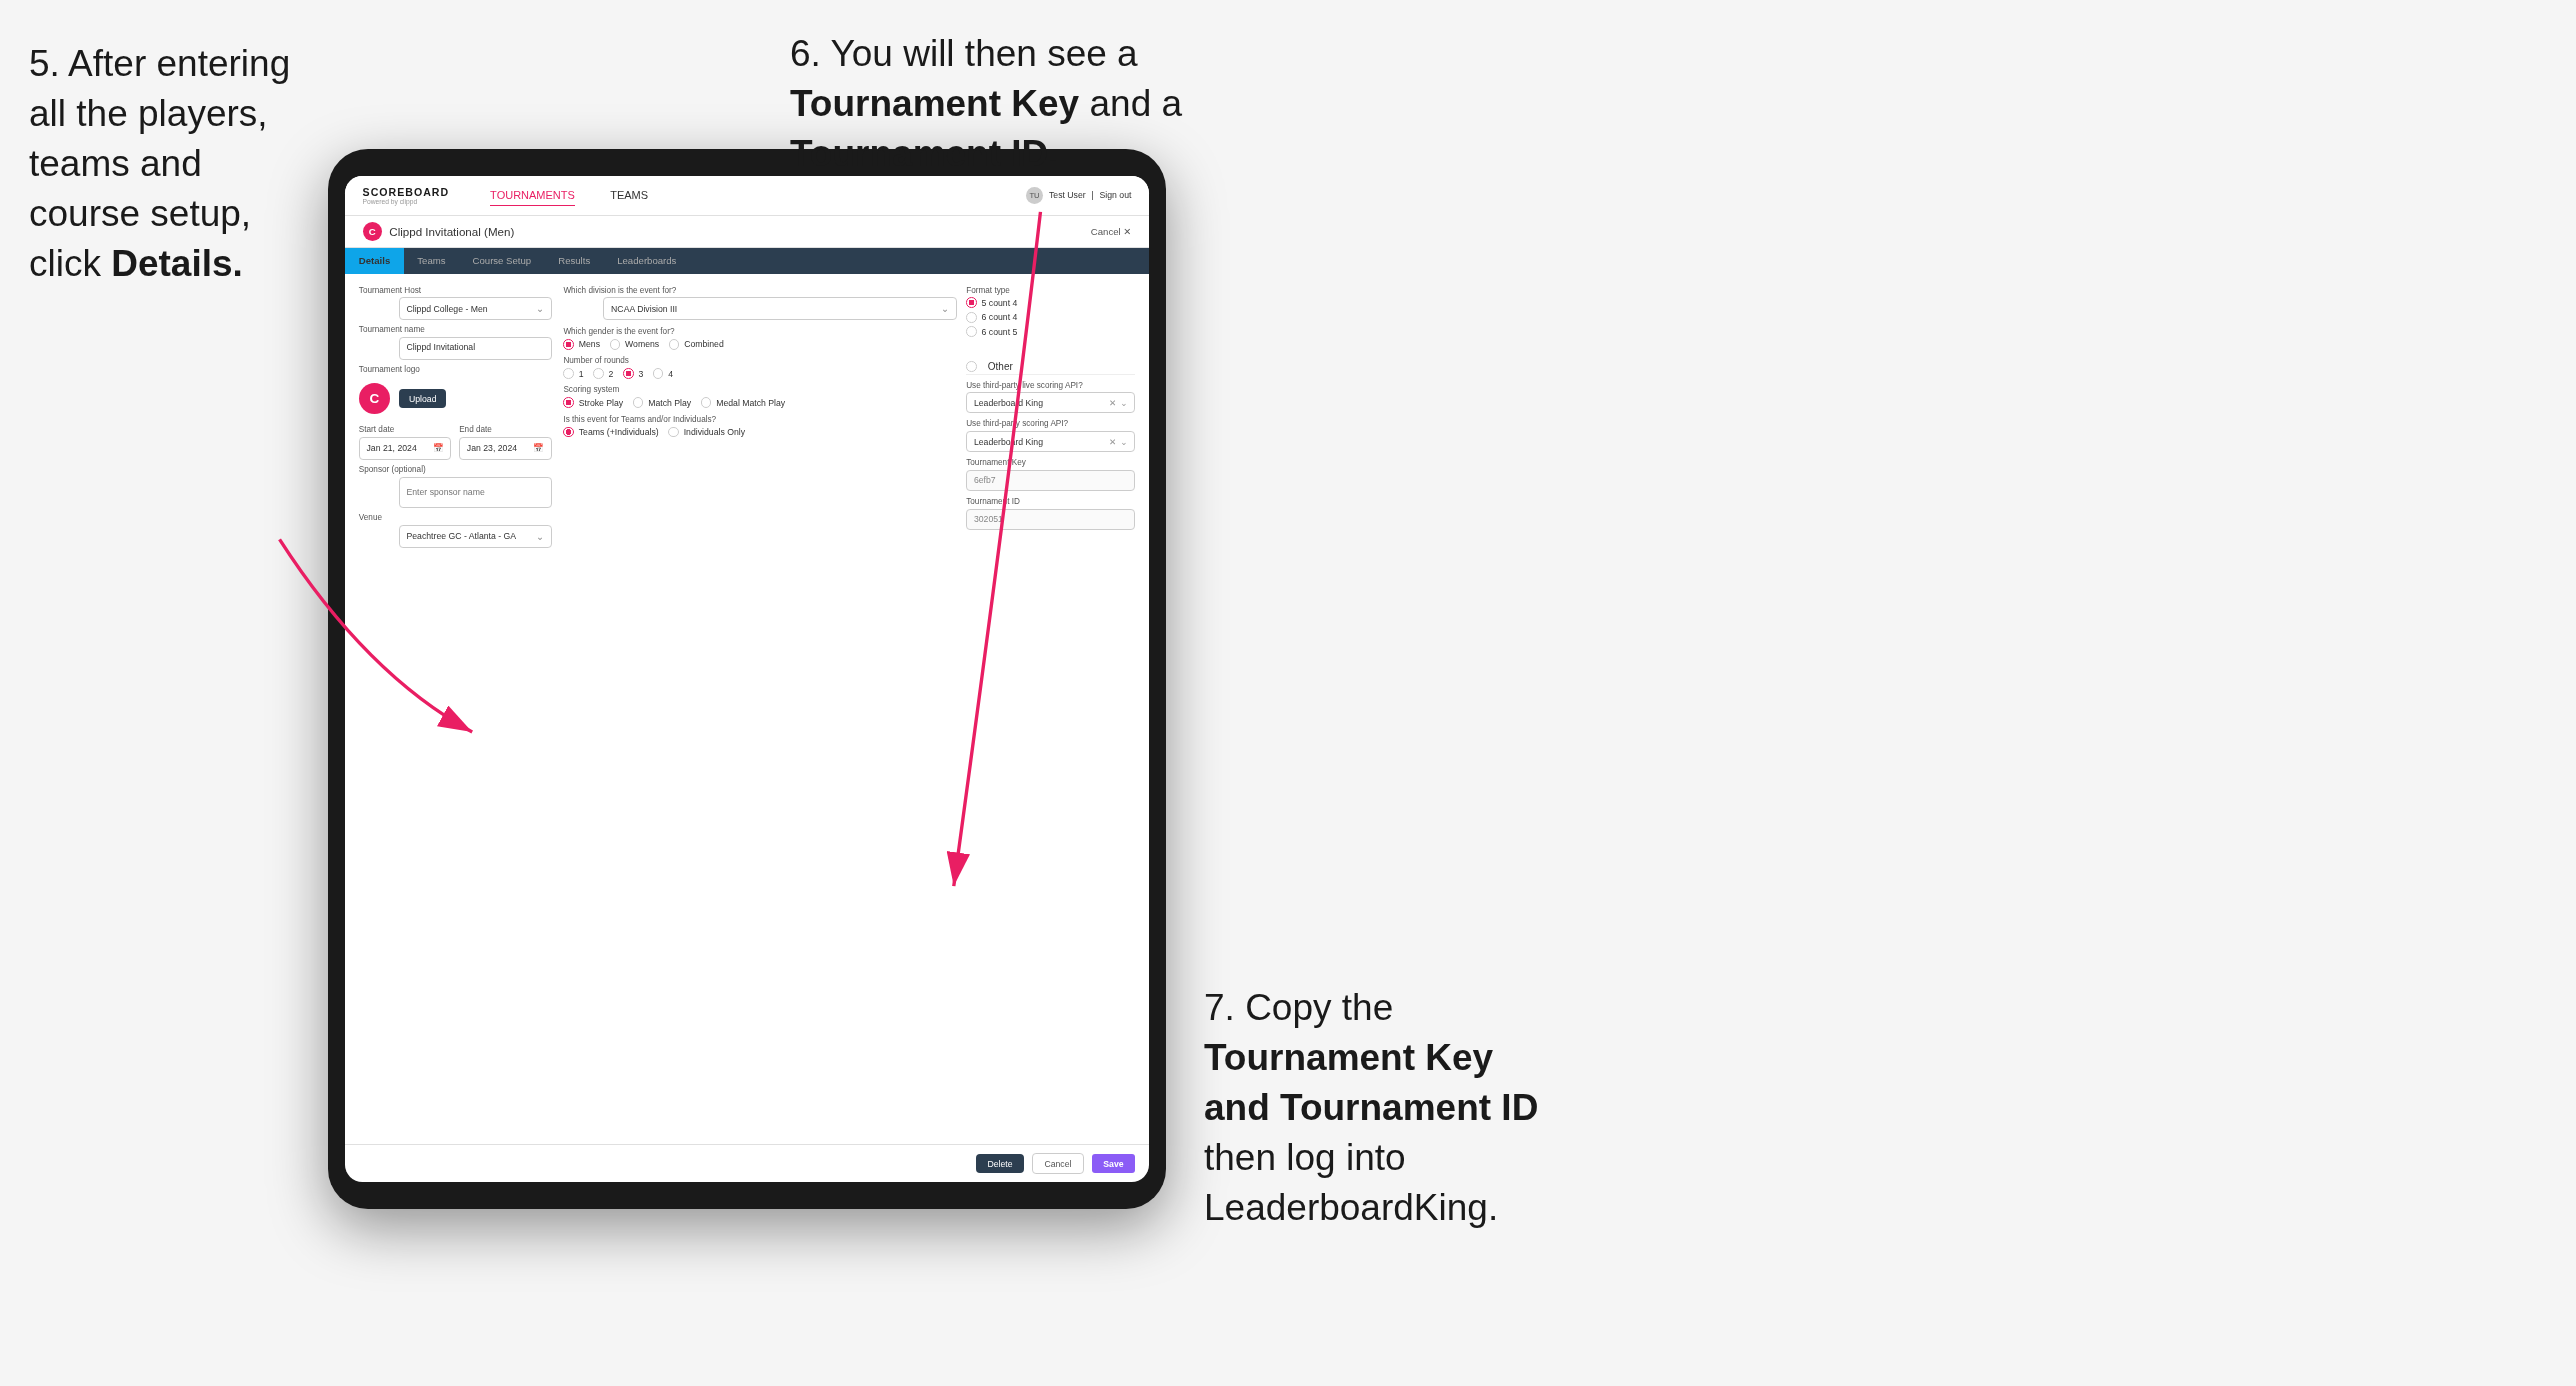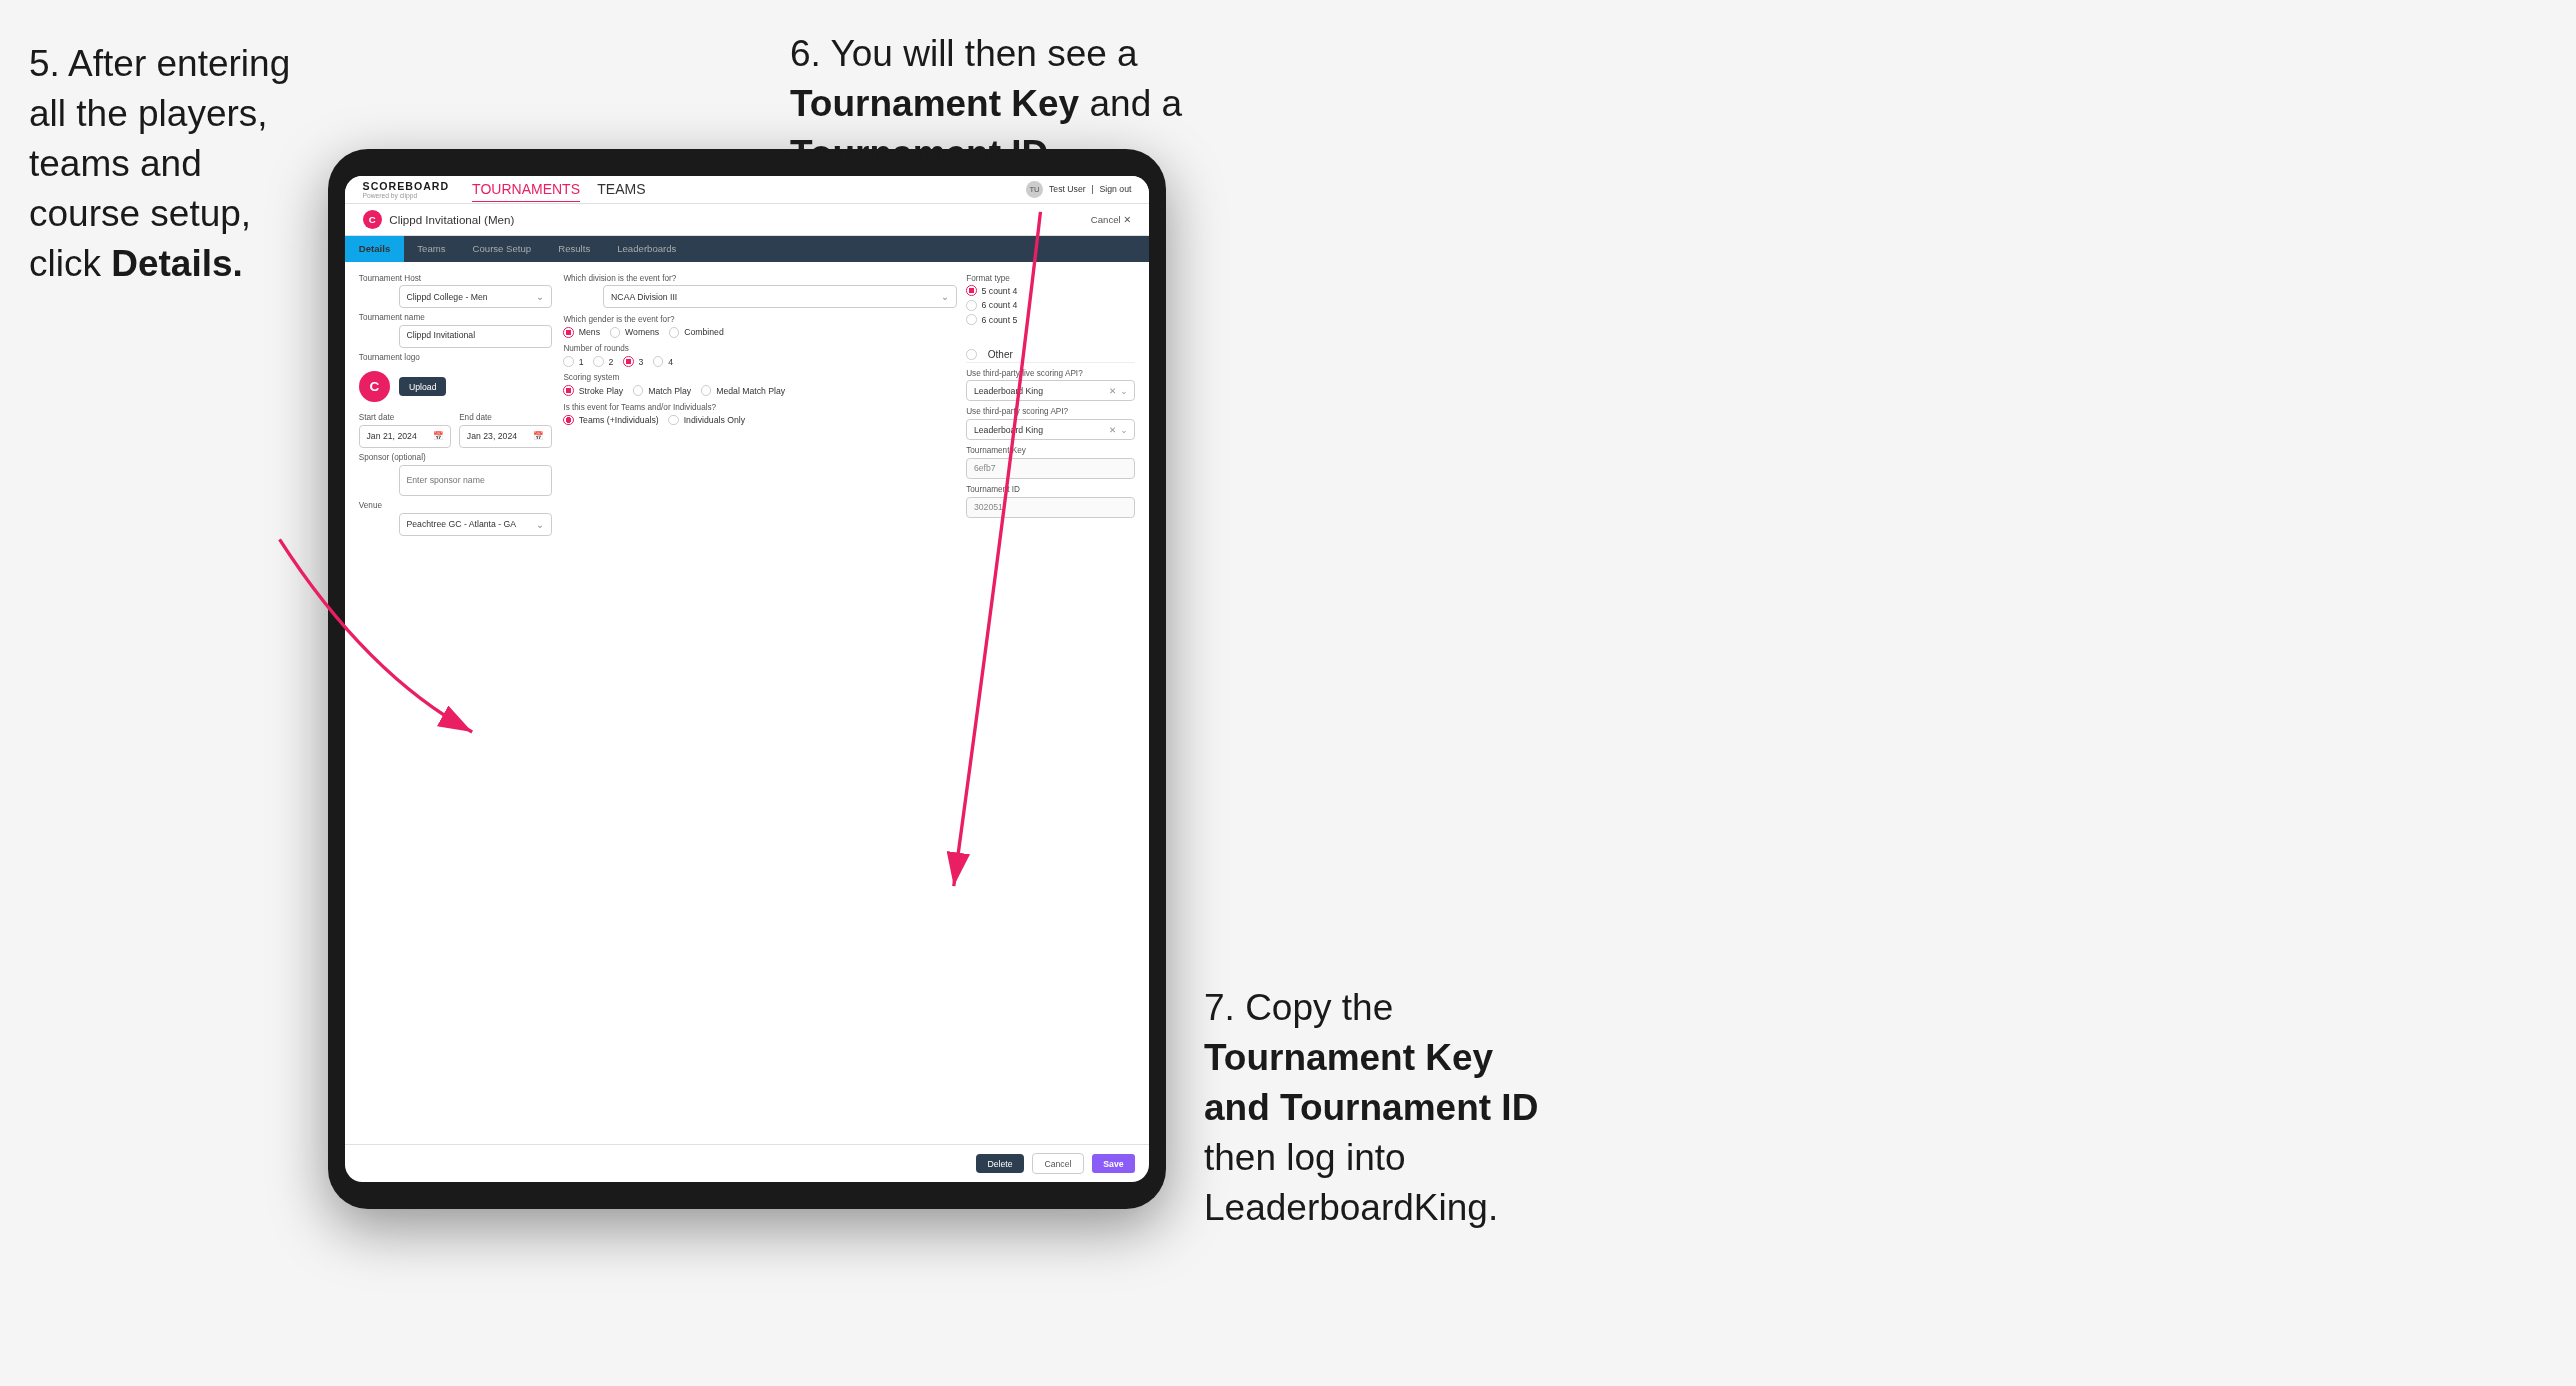--- a/index.html
+++ b/index.html
@@ -66,21 +66,21 @@
       overflow: hidden;
       display: flex;
       flex-direction: column;
     }
 
     
     .nav-bar {
       display: flex;
       align-items: center;
       padding: 0 17.3px;
-      height: 28px;
+      height: 40px;
       border-bottom: 1px solid #e0e0e0;
       background: #fff;
       flex-shrink: 0;
     }
     .nav-logo {
       display: flex;
       flex-direction: column;
       margin-right: 23px;
     }
     .nav-logo-title {
@@ -92,24 +92,25 @@
     .nav-logo-sub {
       font-size: 6.7px;
       color: #999;
     }
     .nav-links {
       display: flex;
       gap: 17.3px;
       flex: 1;
     }
     .nav-link {
-      font-size: 14px;
+      font-size: 11px;
       color: #333;
       cursor: pointer;
       padding: 3.9px 0;
+      margin-left: 18px;
     }
     .nav-link.active {
       border-bottom: 1.9px solid #e91e63;
       color: #e91e63;
     }
     .nav-user {
       display: flex;
       align-items: center;
       gap: 5.8px;
       font-size: 8.7px;

